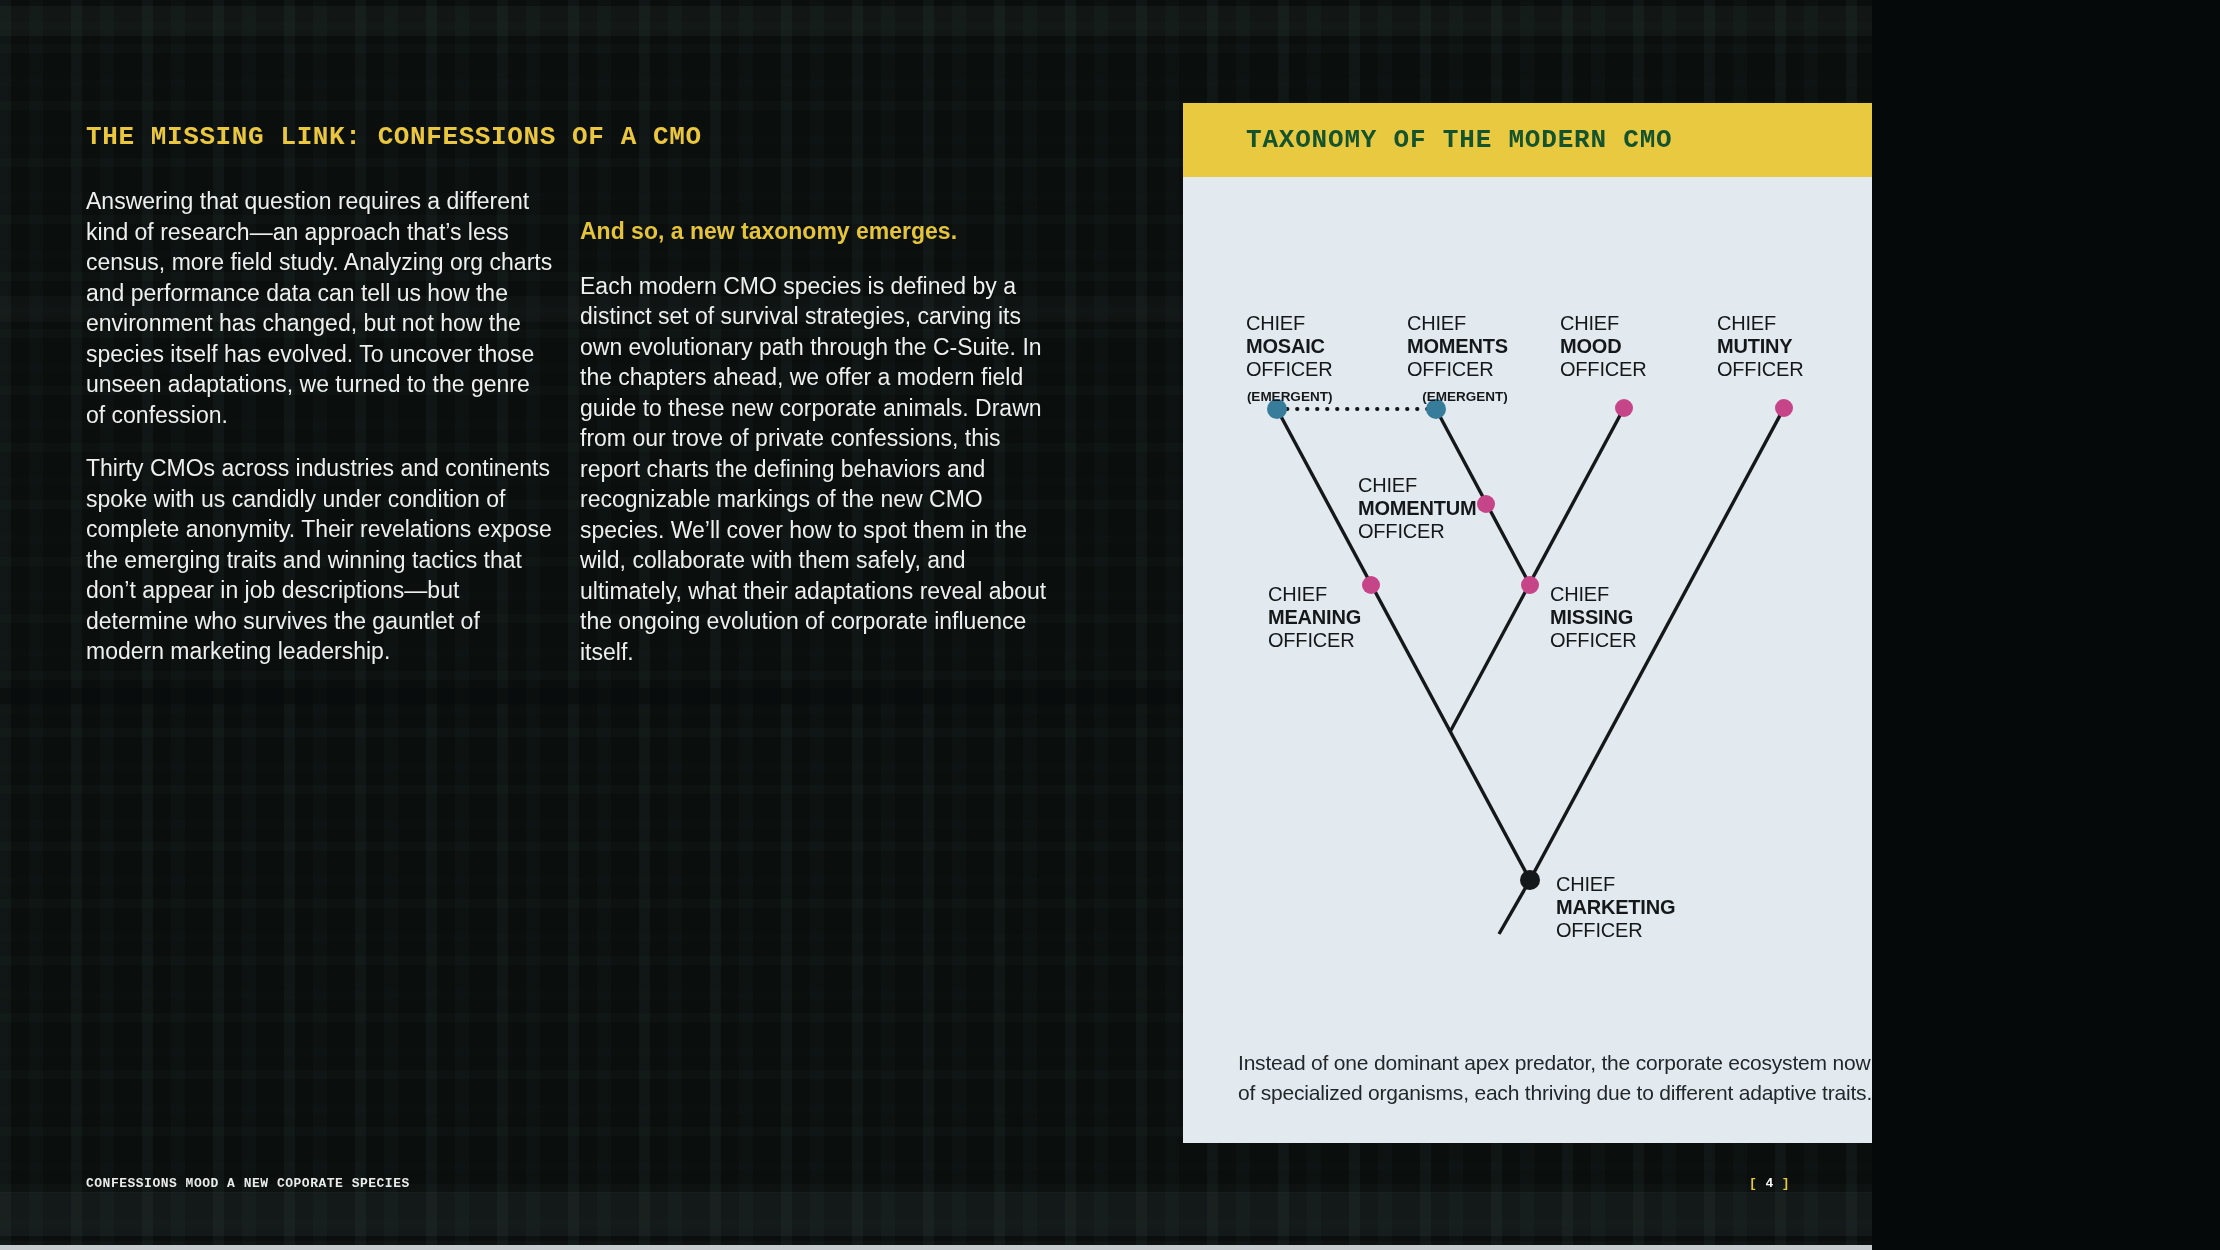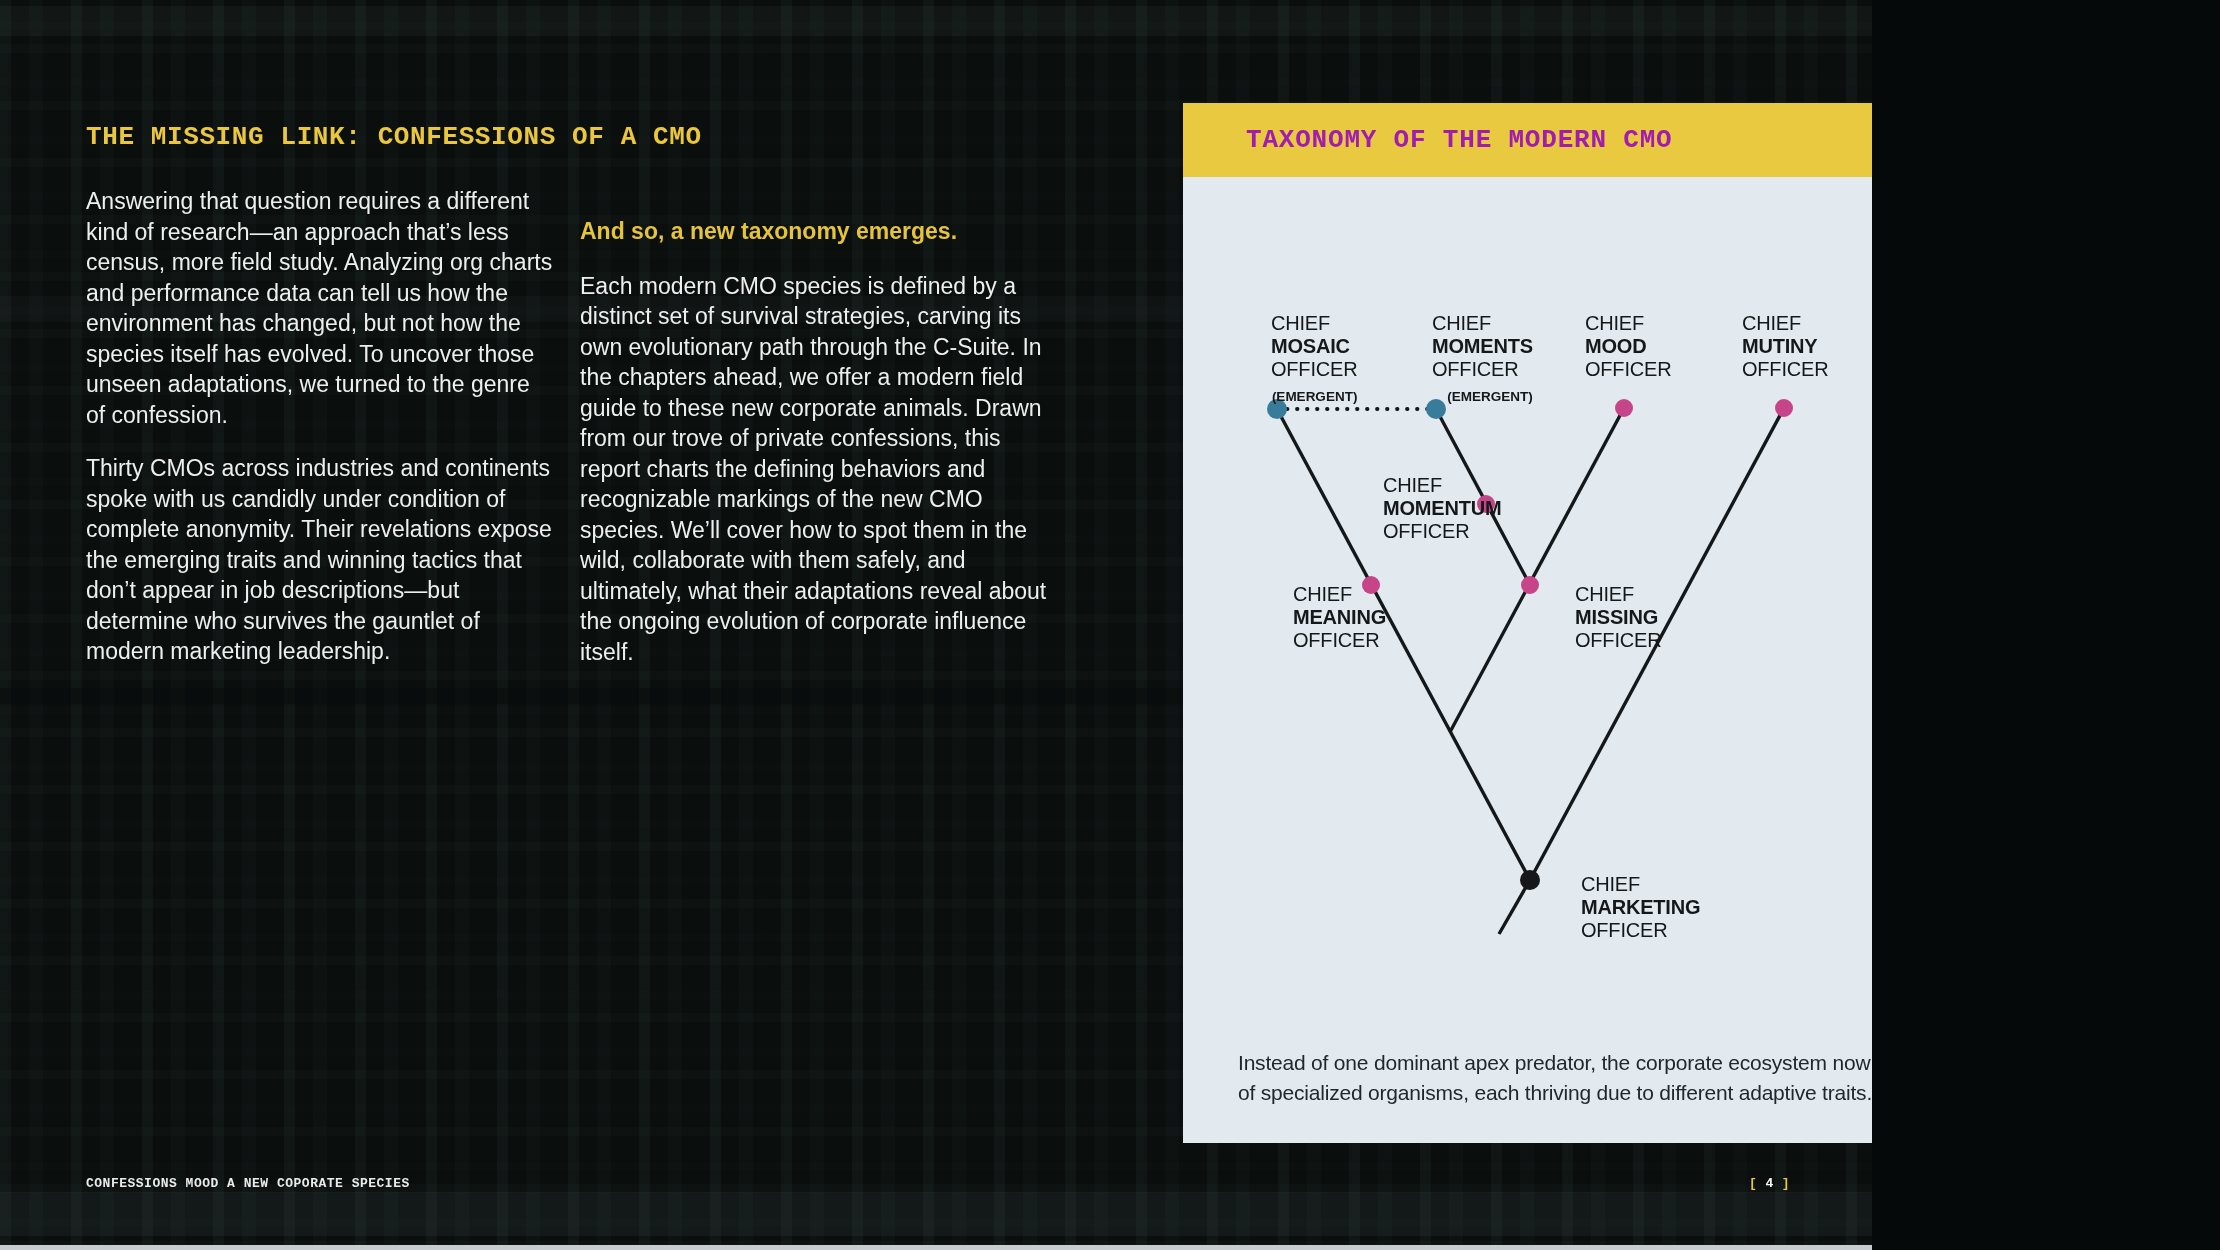--- a/index.html
+++ b/index.html
@@ -24,24 +24,24 @@
     font-size:23px;line-height:30.5px;}
   .col1{left:86px;}
   .col2{left:580px;}
   .col p{margin:0 0 23px 0;}
   .col p.highlight{color:#e5c43a;font-weight:700;margin-top:30px;}
   .col p.lead{color:#e5c43a;font-weight:700;margin:30px 0 24px 0;}
 
   .panel{position:absolute;left:1183px;top:103px;width:946px;height:1040px;background:#e3eaef;}
   .panel-header{height:74px;background:#e9c93f;display:flex;align-items:center;}
   .panel-header span{padding-left:63px;font-family:"Liberation Mono","DejaVu Sans Mono",monospace;
-    font-size:26px;font-weight:700;letter-spacing:0.8px;color:#a21caf;}
+    font-size:26px;font-weight:700;letter-spacing:0.8px;color:#14532d;}
   .panel-body{position:absolute;top:74px;left:0;right:0;bottom:0;}
   #tree-svg{position:absolute;left:0;top:0;}
-  #tree-labels{position:absolute;left:0;top:0;right:0;bottom:0;pointer-events:none;margin-left:25px;}
+  #tree-labels{position:absolute;left:0;top:0;right:0;bottom:0;pointer-events:none;}
 
   .tree-label{position:absolute;color:#15181a;font-size:20px;line-height:23px;letter-spacing:-0.2px;white-space:nowrap;}
   .tree-label span{display:block;}
   .tree-label .name{font-weight:700;}
   .tree-label .tag{font-size:13.5px;font-weight:700;margin-top:4px;letter-spacing:0;text-align:right;}
 
   .axis-label{position:absolute;font-family:"Liberation Mono","DejaVu Sans Mono",monospace;
     font-size:22px;font-weight:700;line-height:31px;color:#17191b;white-space:pre-line;}
   .axis-top{left:742px;top:130px;}
   .axis-bottom{left:742px;top:740px;}

